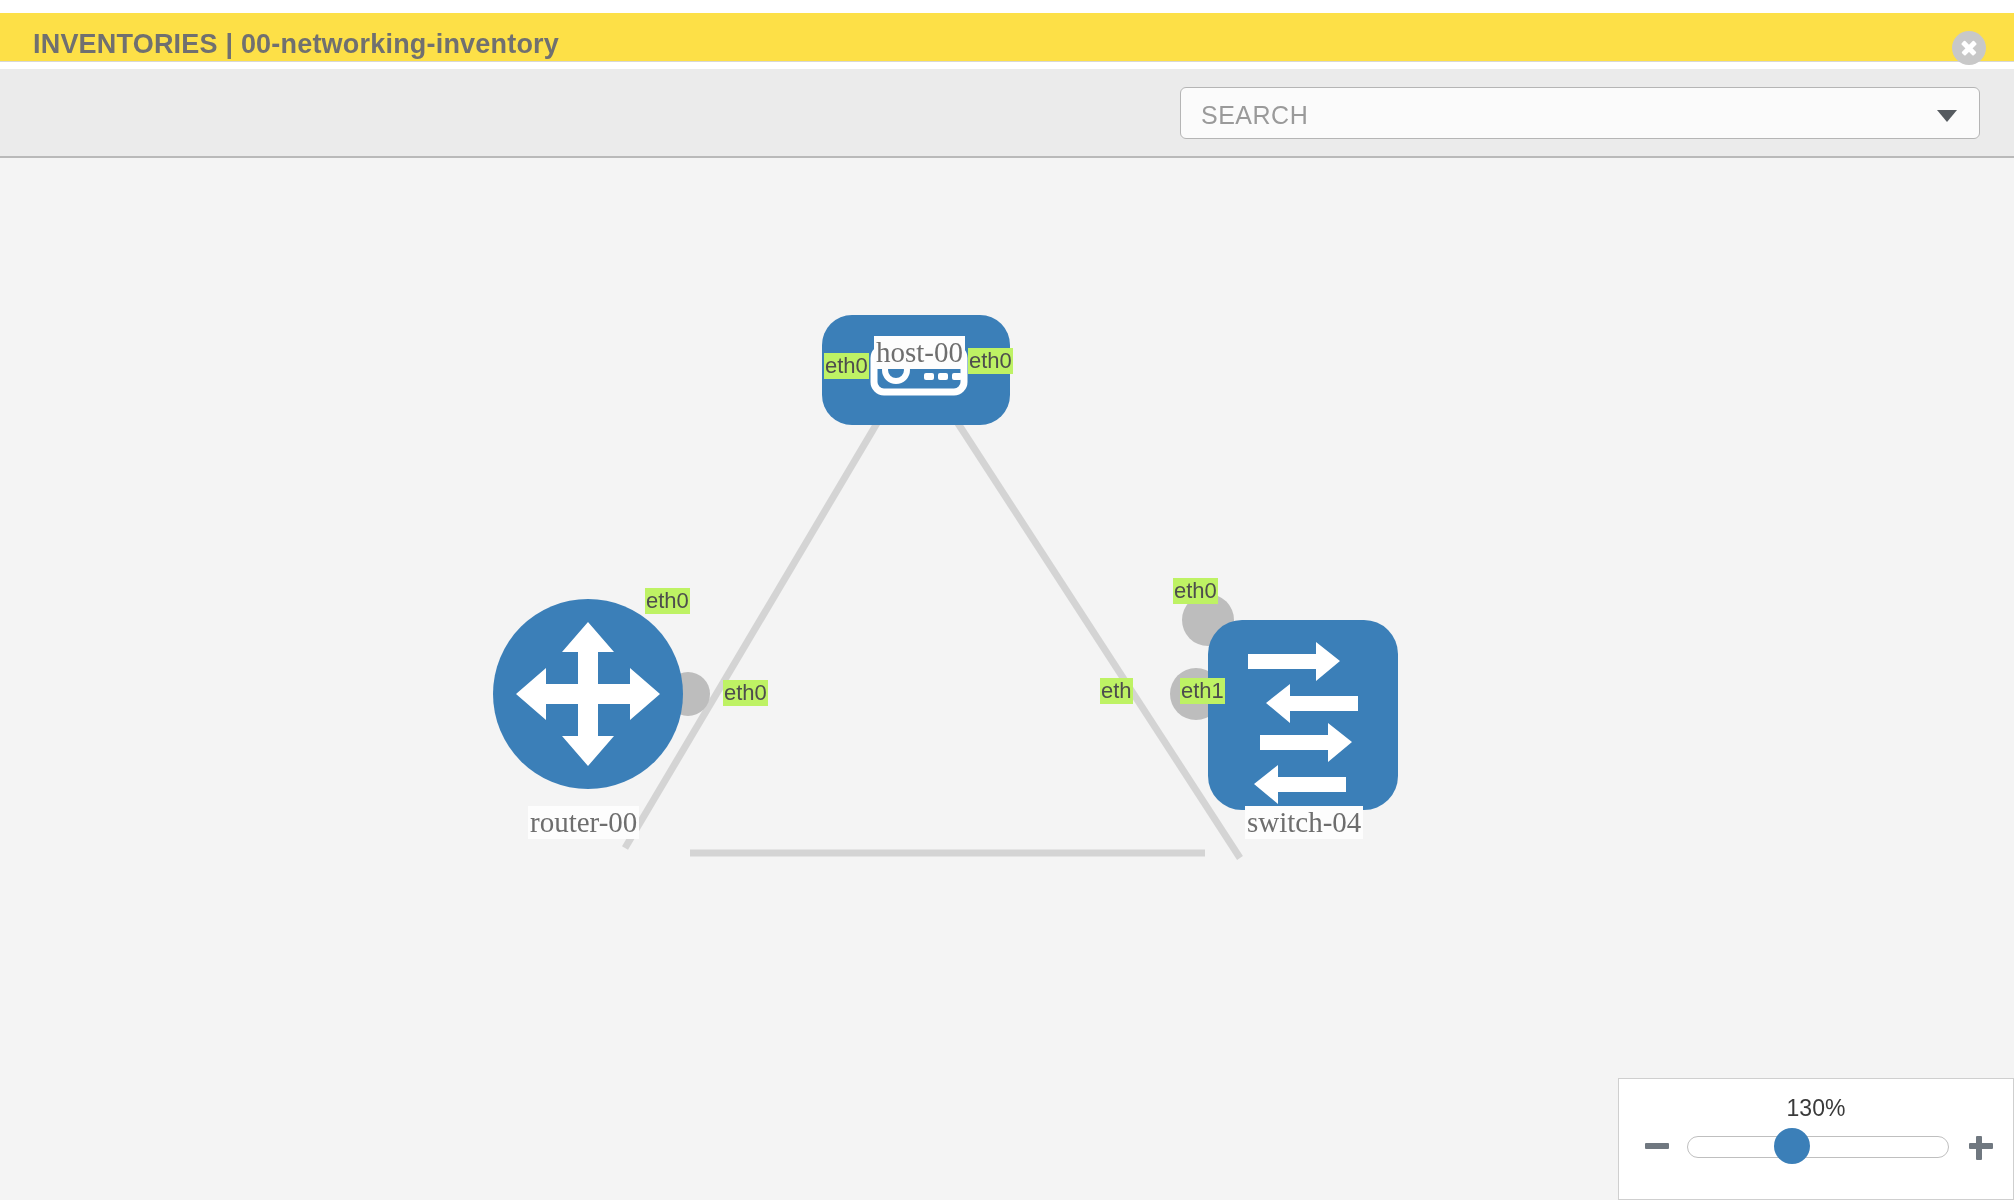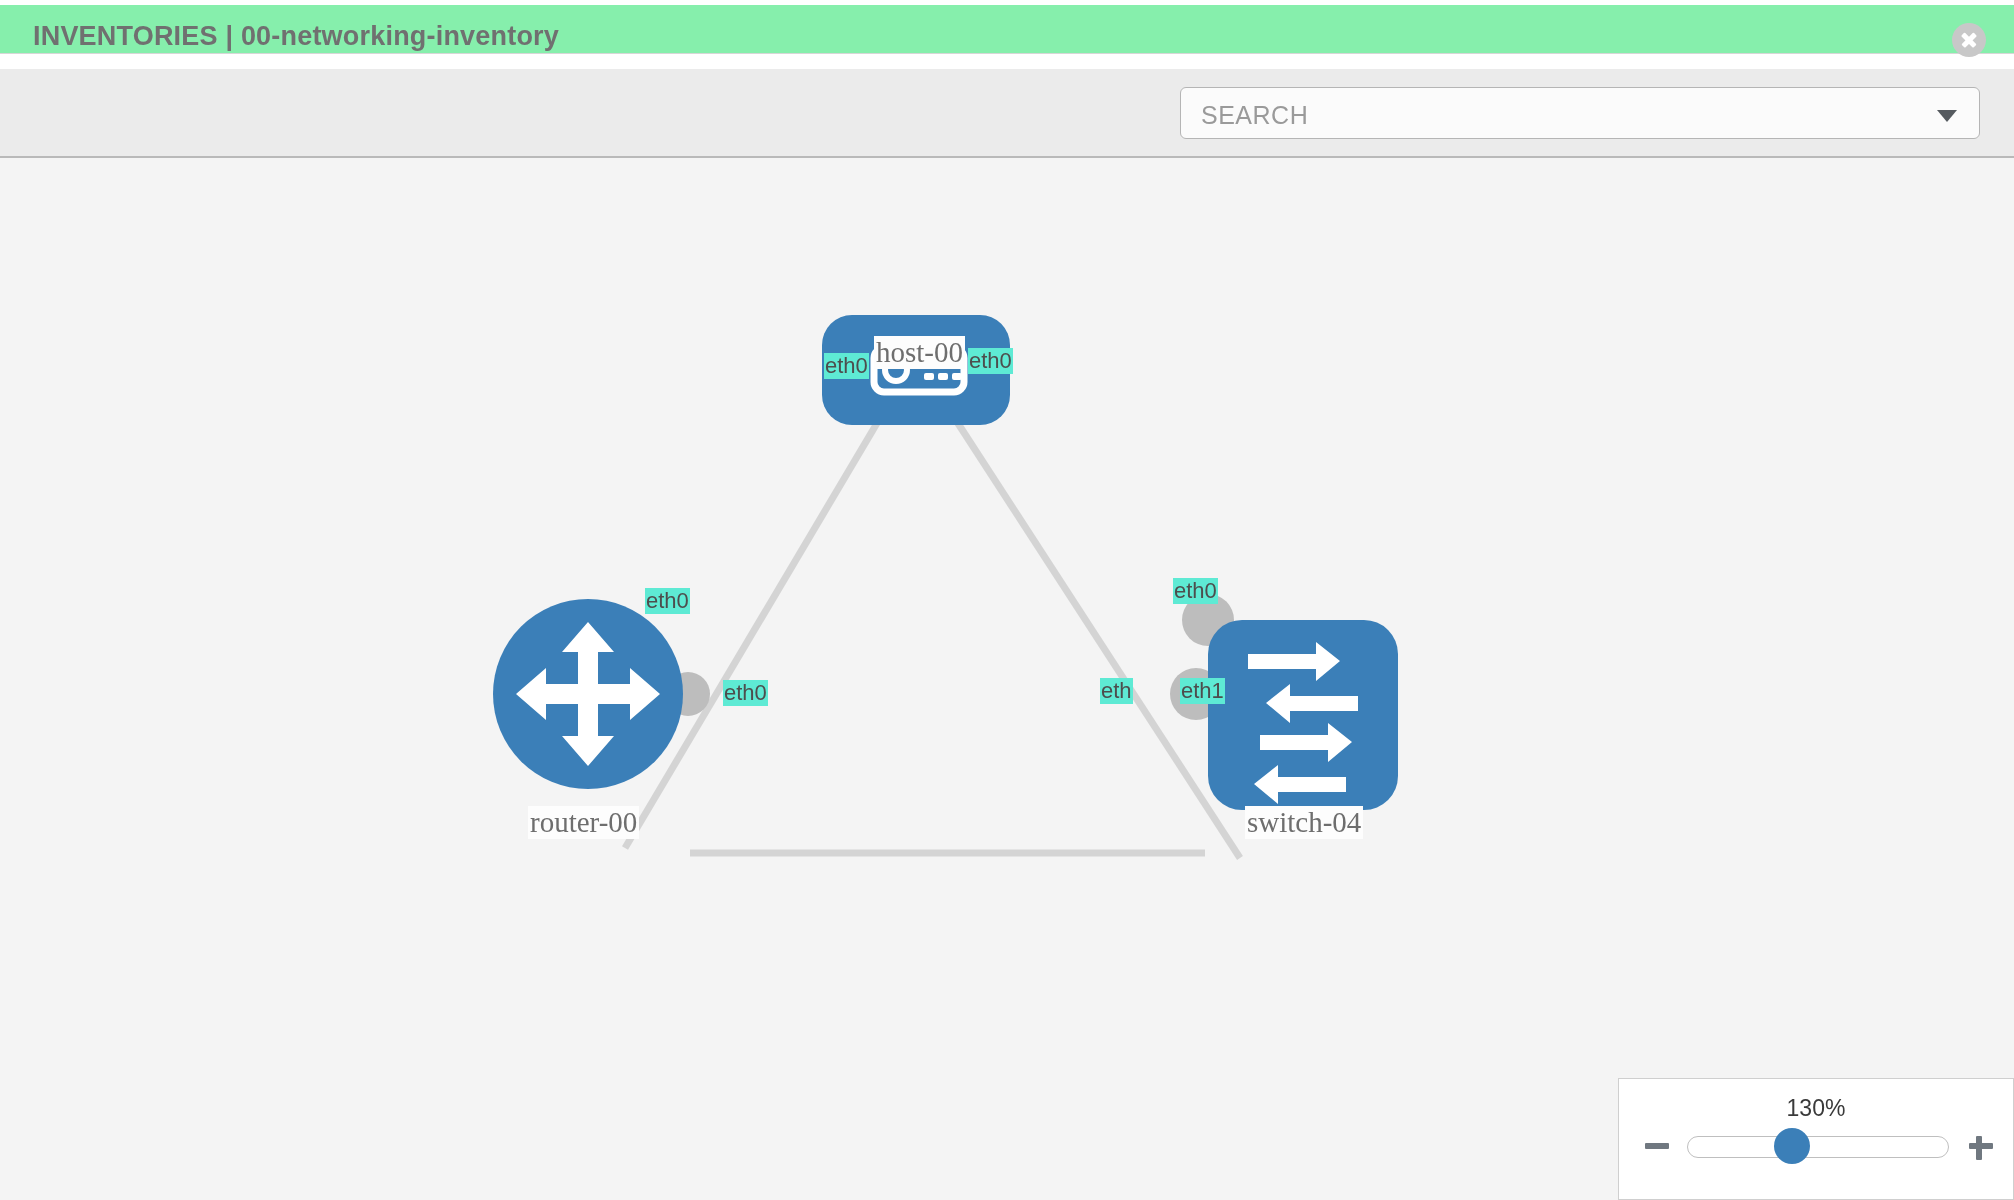--- a/index.html
+++ b/index.html
@@ -15,24 +15,24 @@
   #app {
     position: relative;
     width: 2014px;
     height: 1200px;
     background: #ffffff;
   }
 
   
   .header {
     position: absolute;
-    left: 0; top: 5px;
+    left: 0; top: 13px;
     width: 2014px;
     height: 49px;
-    background: #86efac;
+    background: #fde047;
     border-bottom: 1px solid #d7d7d7;
     box-sizing: border-box;
   }
   .header-title {
     position: absolute;
     left: 33px;
     top: 16px;
     font-size: 27px;
     font-weight: bold;
     color: #707070;
@@ -159,21 +159,21 @@
     color: #6e6e6e;
     background: #fdfdfd;
     padding: 0 2px;
     white-space: nowrap;
     font-family: Liberation Serif, serif;
   }
   .iface-label {
     position: absolute;
     font-size: 22px;
     color: #4d4d4d;
-    background: #5eead4;
+    background: #bef264;
     padding: 0 1px;
     white-space: nowrap;
   }
 
   
   .zoom-panel {
     position: absolute;
     left: 1618px;
     top: 1078px;
     width: 396px;

